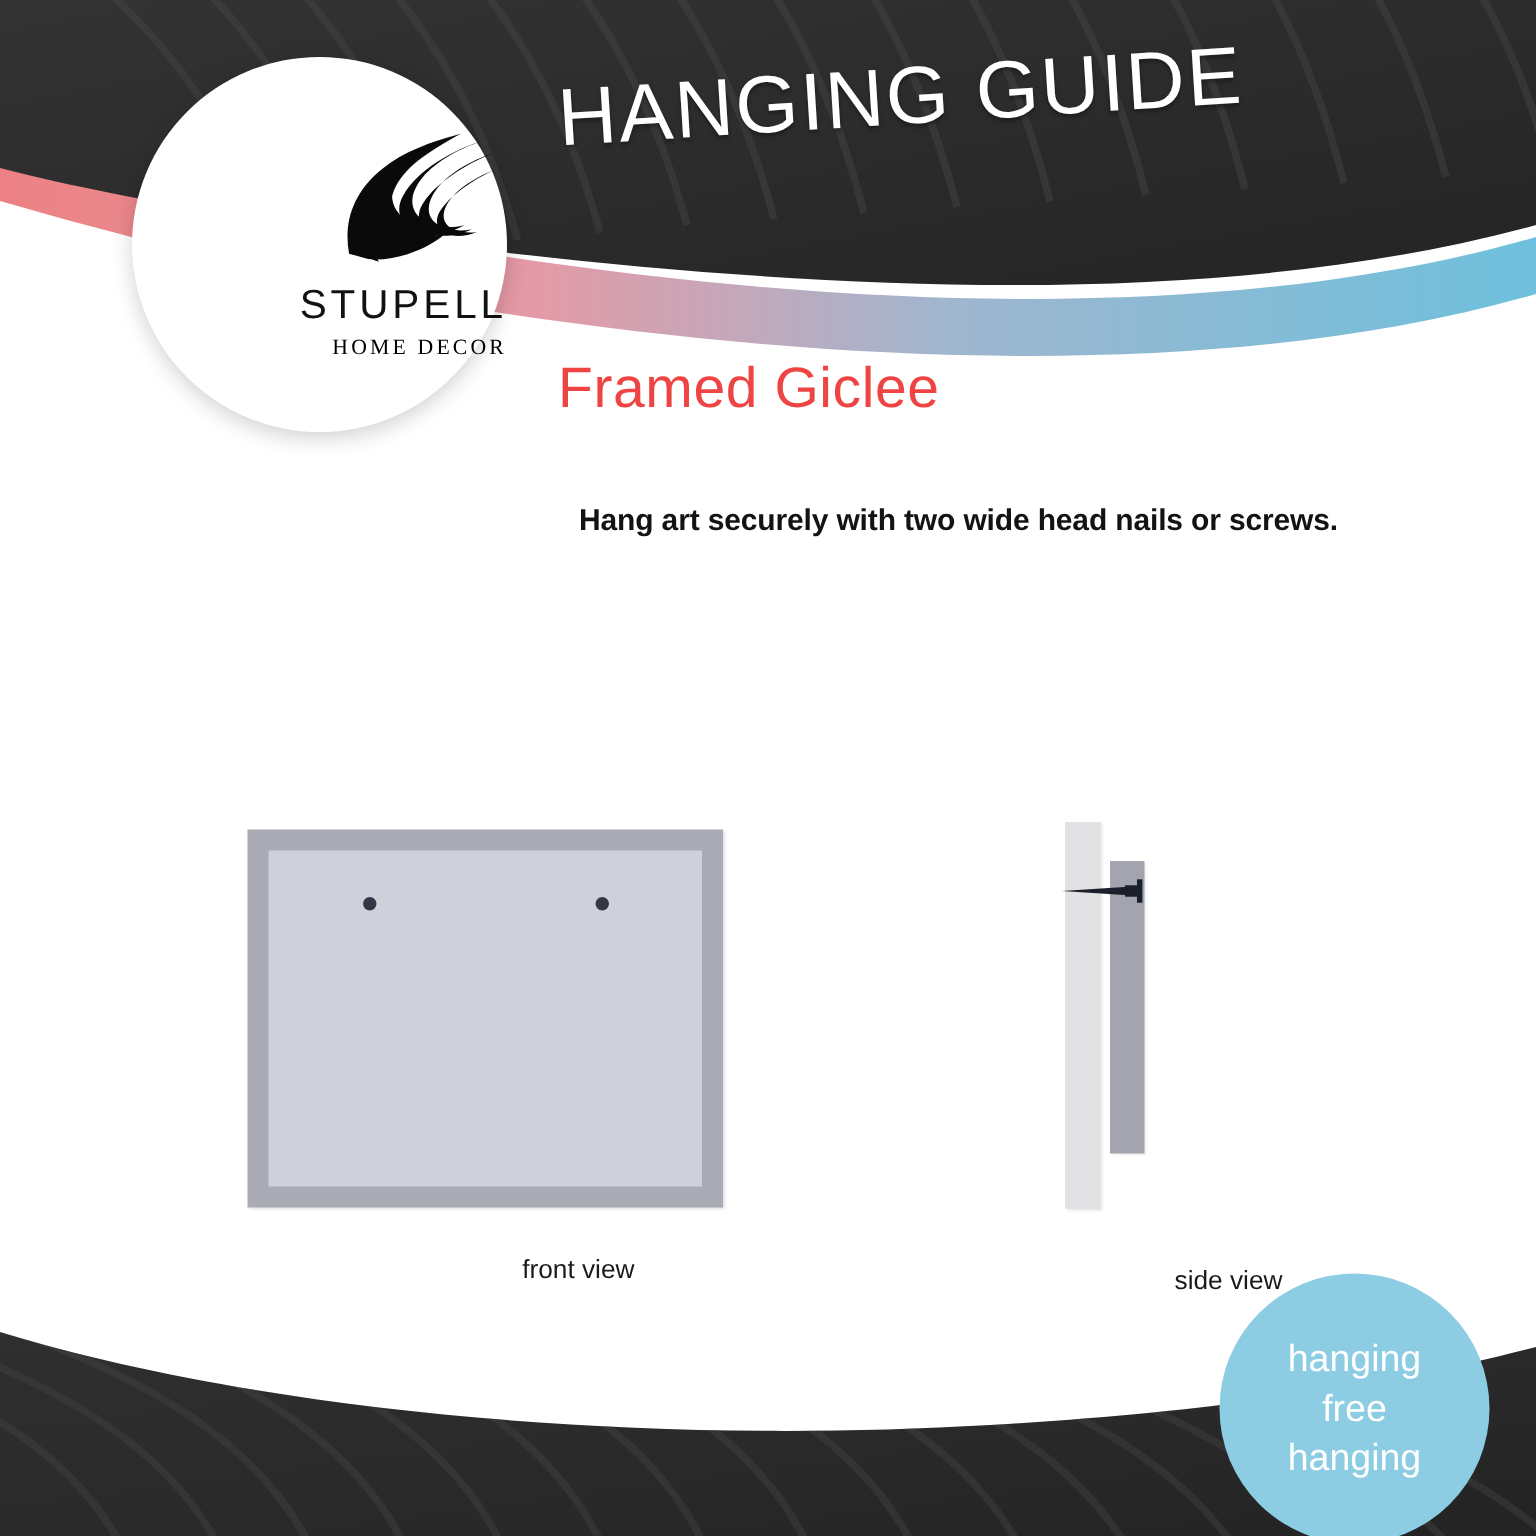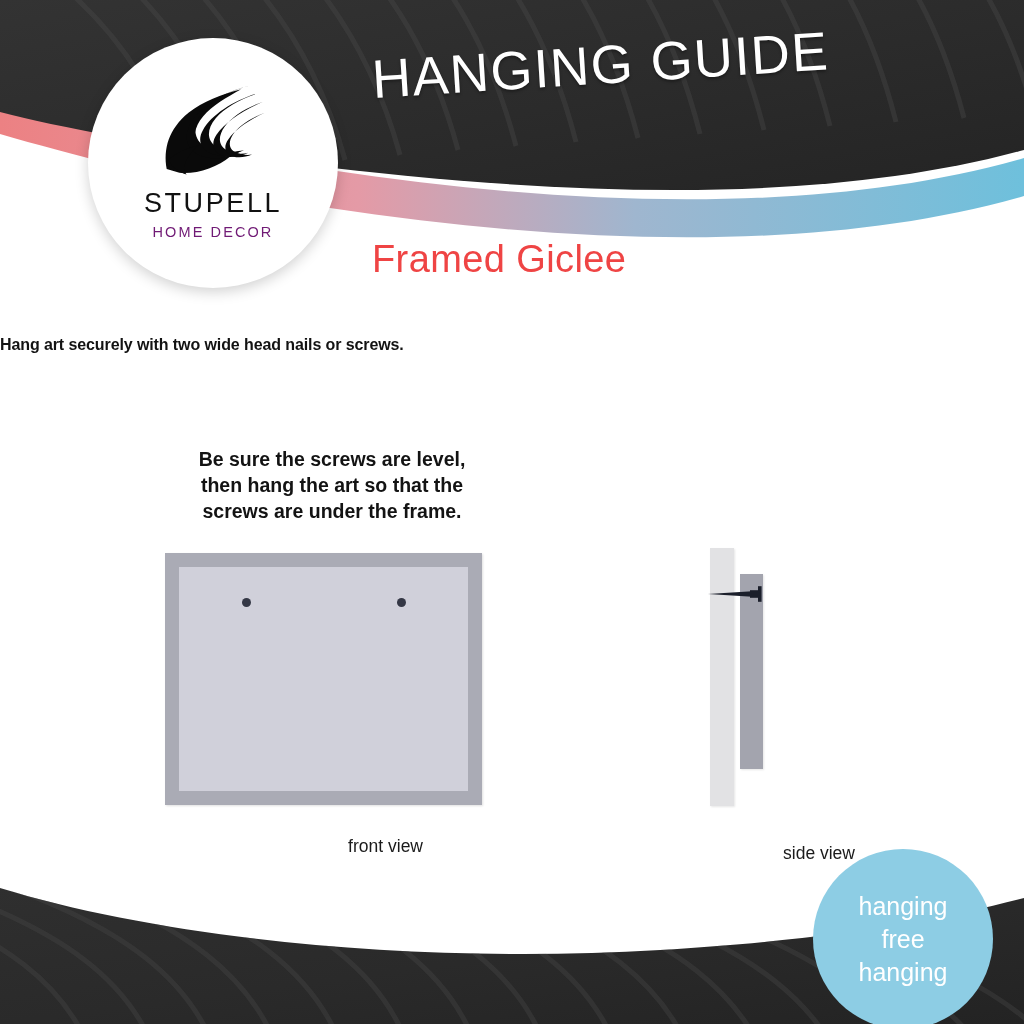--- a/index.html
+++ b/index.html
@@ -34,40 +34,40 @@
   
   .logo-badge {
     position: absolute;
     left: 88px; top: 38px;
     width: 250px; height: 250px;
     border-radius: 50%;
     background: #ffffff;
     box-shadow: 0 4px 14px rgba(0,0,0,0.18);
     display: flex;
     flex-direction: column;
-    align-items: center;
+    align-items: flex-end;
     justify-content: flex-start;
     padding-top: 22px;
     box-sizing: border-box;
   }
   .logo-mark { width: 118px; height: 122px; display:block; }
   .logo-word {
     font-size: 27px;
     letter-spacing: 2.6px;
     color: #111;
     font-weight: 400;
     margin-top: 6px;
     font-family: "Liberation Sans", sans-serif;
   }
   .logo-sub {
     font-size: 14.5px;
     letter-spacing: 2.1px;
-    color: #701a75;
+    color: #000000;
     margin-top: 5px;
-    font-family: Liberation Sans, sans-serif;
+    font-family: Liberation Serif, serif;
   }
 
   
   .header-title {
     position: absolute;
     left: 372px; top: 48px;
     font-size: 54px;
     font-weight: 400;
     letter-spacing: 1.5px;
     color: #ffffff;
@@ -86,22 +86,22 @@
     color: #ef4444;
     letter-spacing: 0.4px;
     white-space: nowrap;
   }
 
   
   .main-instruction {
     position: absolute;
     left: 0; top: 336px;
     width: 892px;
-    text-align: left;
-    font-size: 16px;
+    text-align: right;
+    font-size: 20px;
     font-weight: 700;
     color: #131313;
     letter-spacing: -0.1px;
   }
 
   
   .caption {
     position: absolute;
     font-size: 19.5px;
     font-weight: 700;
@@ -260,23 +260,20 @@
     <div class="logo-word">STUPELL</div>
     <div class="logo-sub">HOME DECOR</div>
   </div>
 
   <div class="header-title">HANGING GUIDE</div>
 
   <div class="product-name">Framed Giclee</div>
 
   <div class="main-instruction">Hang art securely with two wide head nails or screws.</div>
 
-  <div class="caption caption-left">Be sure the screws are level,
-then hang the art so that the
-screws are under the frame.</div>
 
   <div class="front-view">
     <div class="front-view-inner">
       <div class="screw-dot left"></div>
       <div class="screw-dot right"></div>
     </div>
   </div>
 
   <div class="side-view">
     <div class="side-wall"></div>

